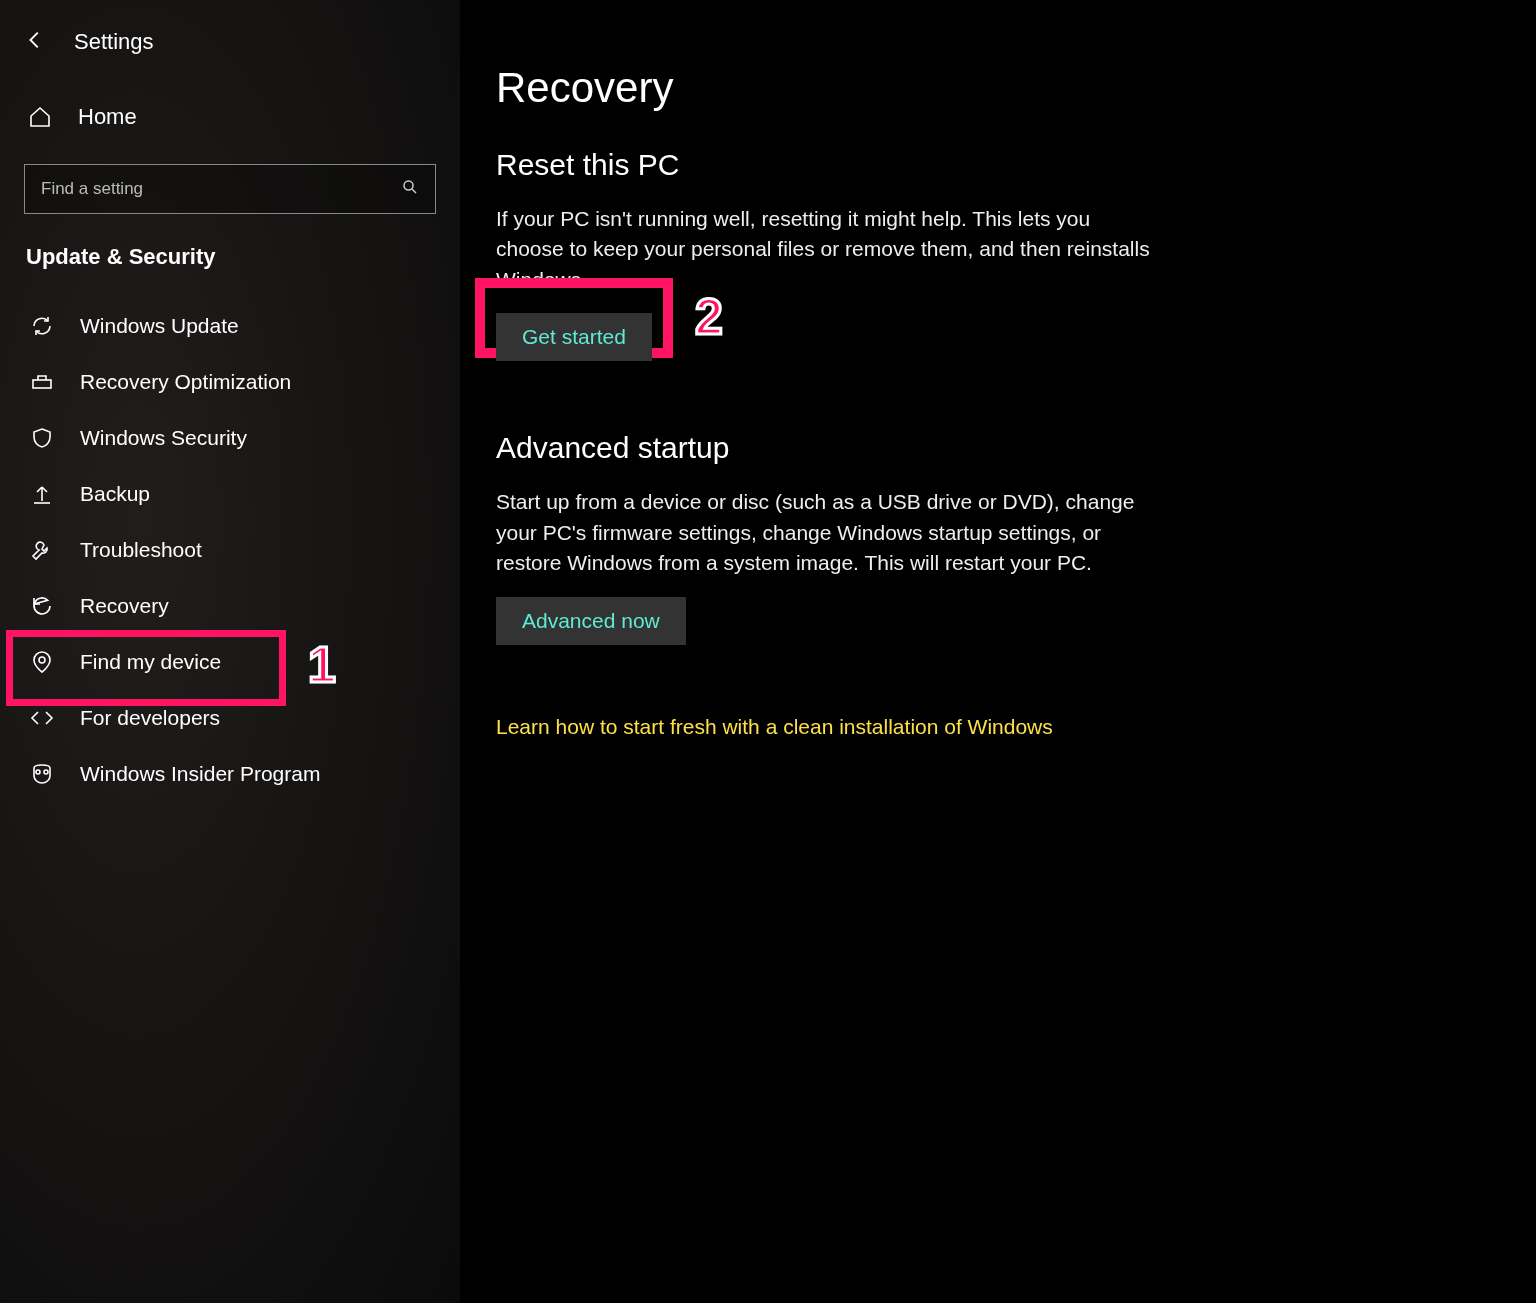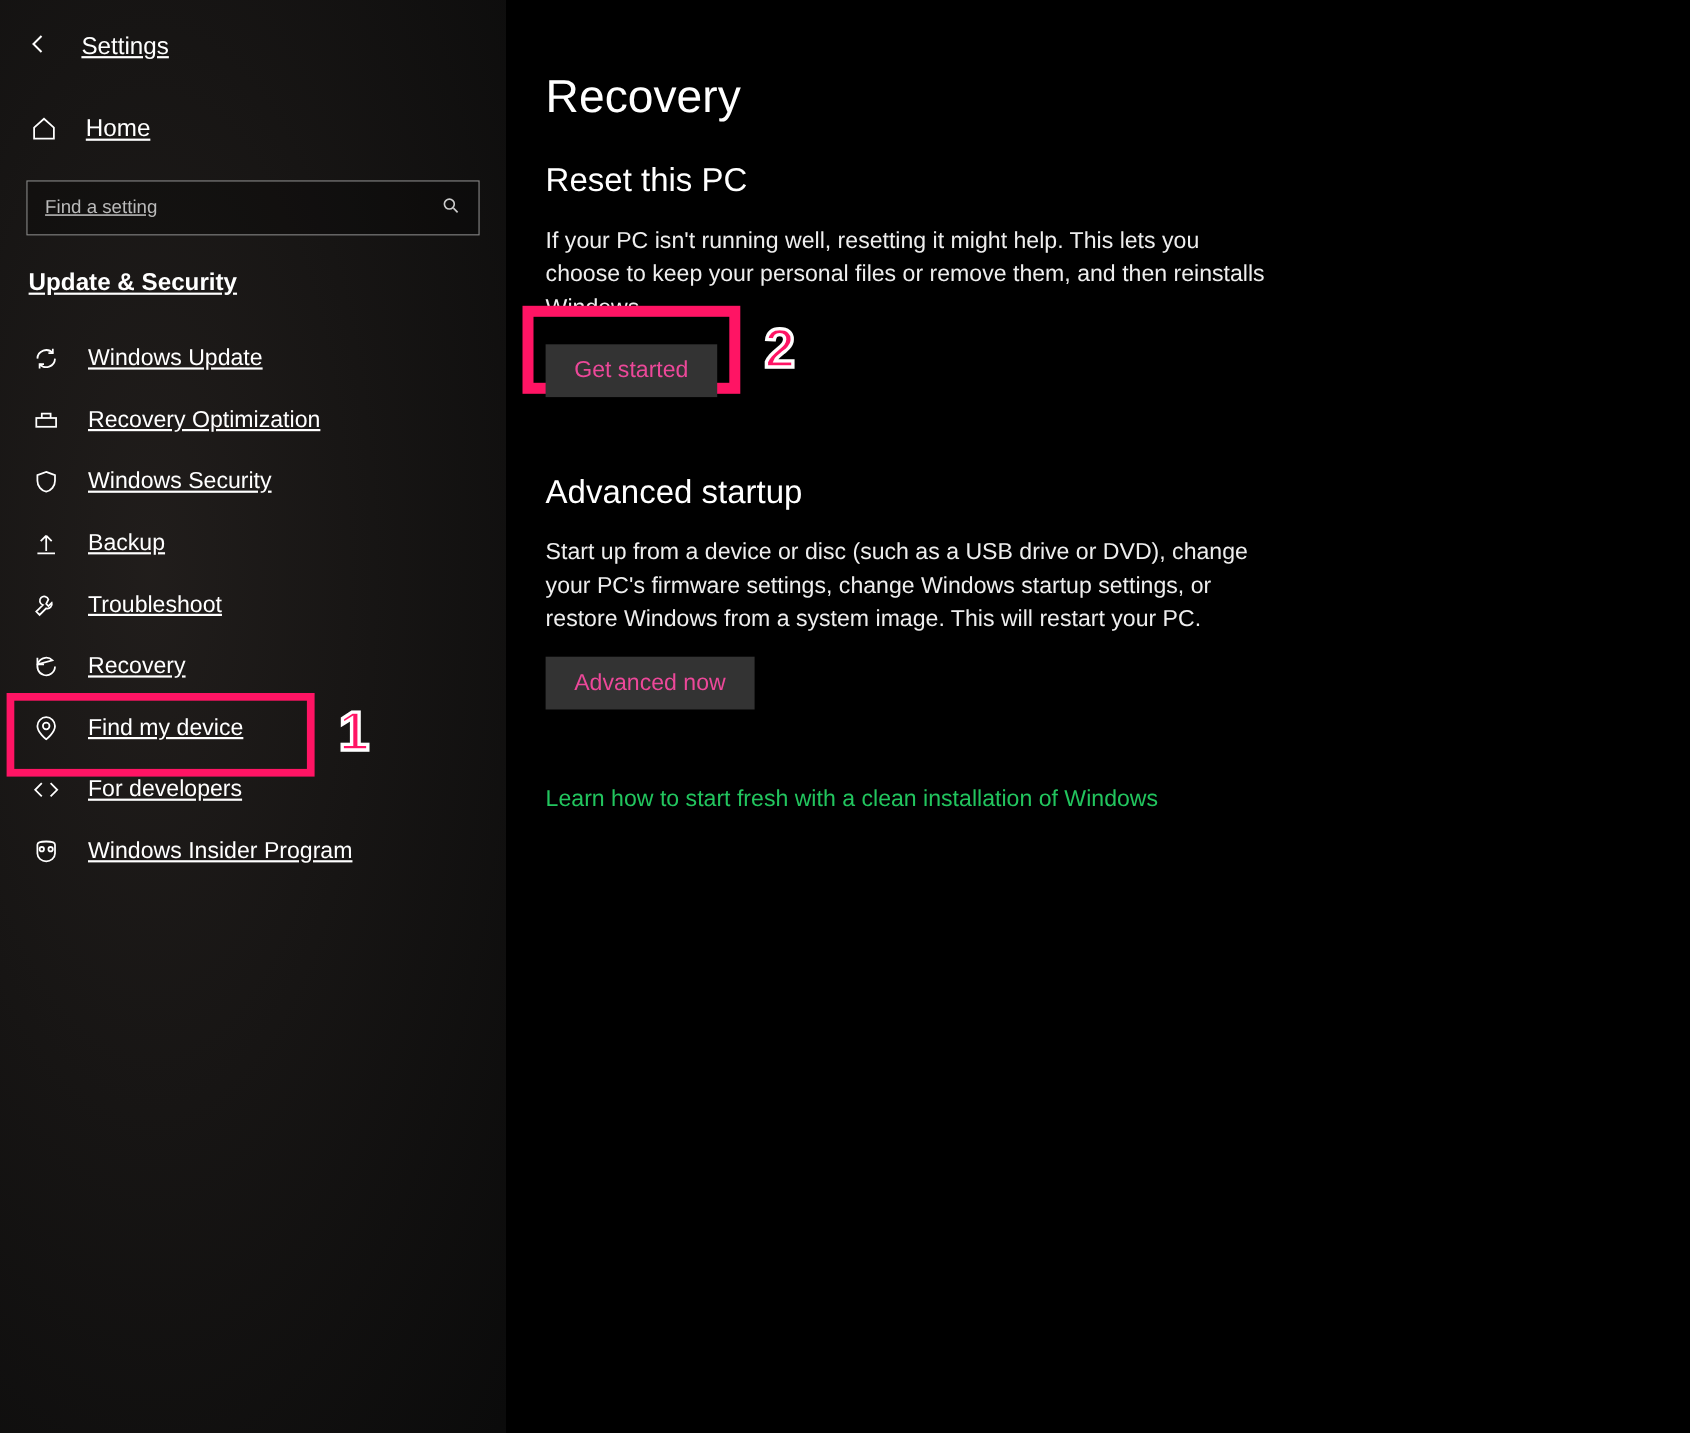--- a/index.html
+++ b/index.html
@@ -10,21 +10,20 @@
     width: 1536px;
     height: 1303px;
     overflow: hidden;
     display: flex;
   }
   .sidebar {
     width: 460px;
     background: radial-gradient(ellipse at 30% 40%, rgba(60,50,45,0.35), rgba(10,10,10,0.9));
     background-color: #121212;
     padding: 18px 24px 0 24px;
-    text-decoration: underline;
   }
   .header-row {
     display: flex;
     align-items: center;
     gap: 28px;
     height: 48px;
     margin-bottom: 28px;
   }
   .back-arrow svg { width: 22px; height: 22px; stroke: #fff; fill: none; stroke-width: 2; }
   .header-title { font-size: 22px; font-weight: 400; }
@@ -112,31 +111,31 @@
     padding: 64px 48px 0 36px;
     position: relative;
   }
   .page-title { font-size: 42px; font-weight: 400; margin-bottom: 36px; }
   .section-title { font-size: 30px; font-weight: 400; margin-bottom: 22px; }
   .section-desc { font-size: 21px; line-height: 1.45; color: #eee; max-width: 660px; margin-bottom: 18px; }
   .btn {
     display: inline-block;
     background: #333;
     border: none;
-    color: #ec4899;
+    color: #5eead4;
     font-size: 21px;
     padding: 12px 26px;
     cursor: pointer;
     font-family: inherit;
     position: relative;
     z-index: 2;
   }
   .section { margin-bottom: 70px; position: relative; }
   .link {
-    color: #22c55e;
+    color: #fde047;
     font-size: 21px;
     cursor: pointer;
   }
   .root { position: relative; display:flex; width:100%; height:100%; }
 </style>
 </head>
 <body>
 
 <div class="root">
 

